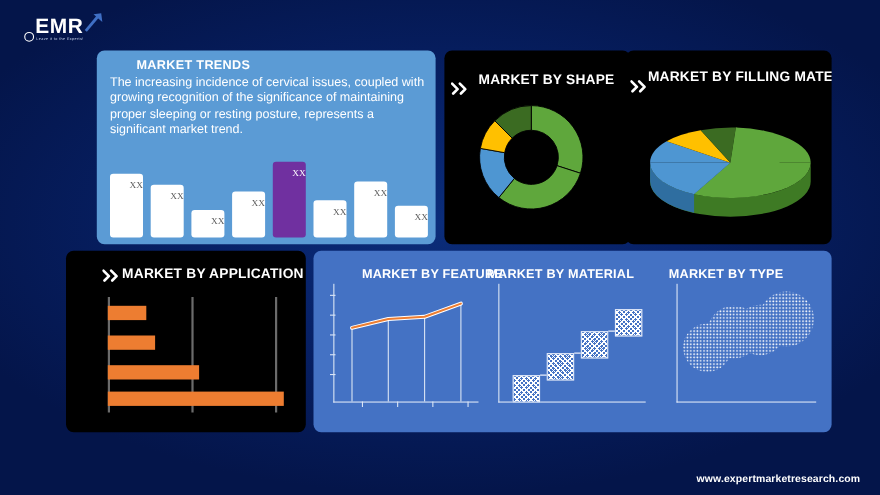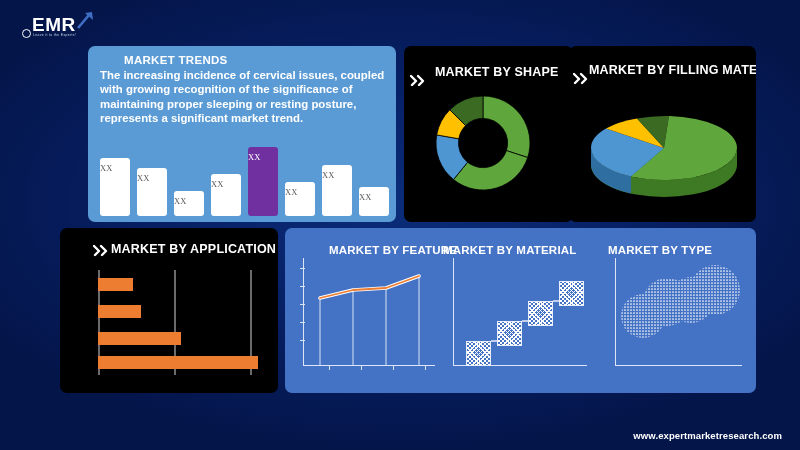--- a/index.html
+++ b/index.html
@@ -45,26 +45,26 @@
   }
 
   
   #panel-trends{ left:88px; top:46px; width:308px; height:176px; }
   .mt-head{
     position:absolute; left:12px; top:8px;
     font-size:11.5px; color:#ffffff; font-weight:bold; letter-spacing:.3px;padding-left:24px;
   }
   .mt-body{
     position:absolute; left:12px; top:22px; width:286px;
-    font-size:11.4px; line-height:14.4px; color:#ffffff; font-weight:bold;
+    font-size:11.4px; line-height:14.4px; color:#ffffff; font-weight:normal;
   }
   .mt-bars{ position:absolute; left:12px; top:90px; width:285px; height:80px; }
   .mt-bar{
     position:absolute; bottom:0; width:30px; background:#ffffff;
-    border-radius:3px; text-align:left;
+    border-radius:3px; text-align:right;
   }
   .mt-bar span{
     display:block; margin-top:5px; font-size:8.5px; color:#5a5a5a;
     font-family:"Liberation Serif", serif;
   }
   .mt-bar.hl{ background:#7030A0; }
   .mt-bar.hl span{ color:#ffffff; }
 
   
   #panel-shape{ left:404px; top:46px; width:169px; height:176px; }

